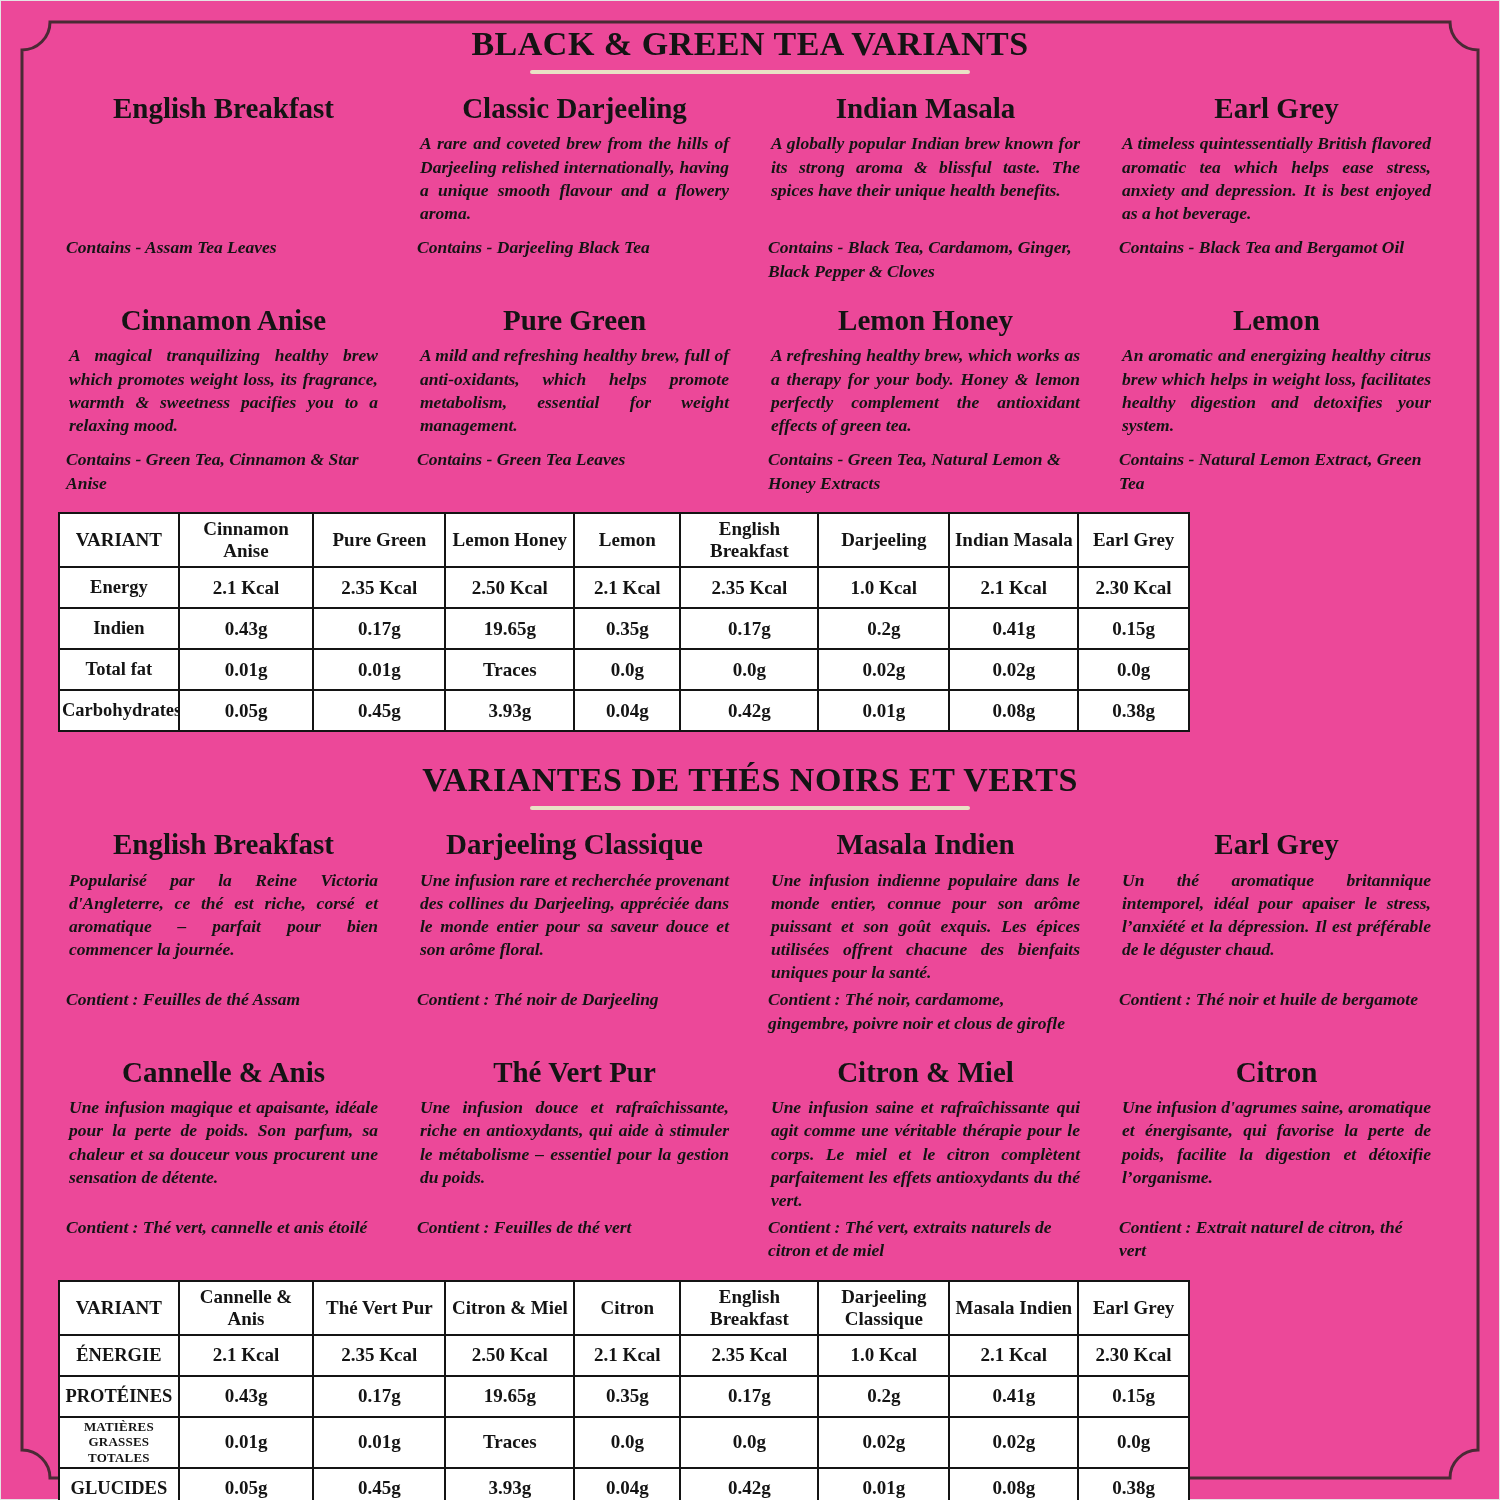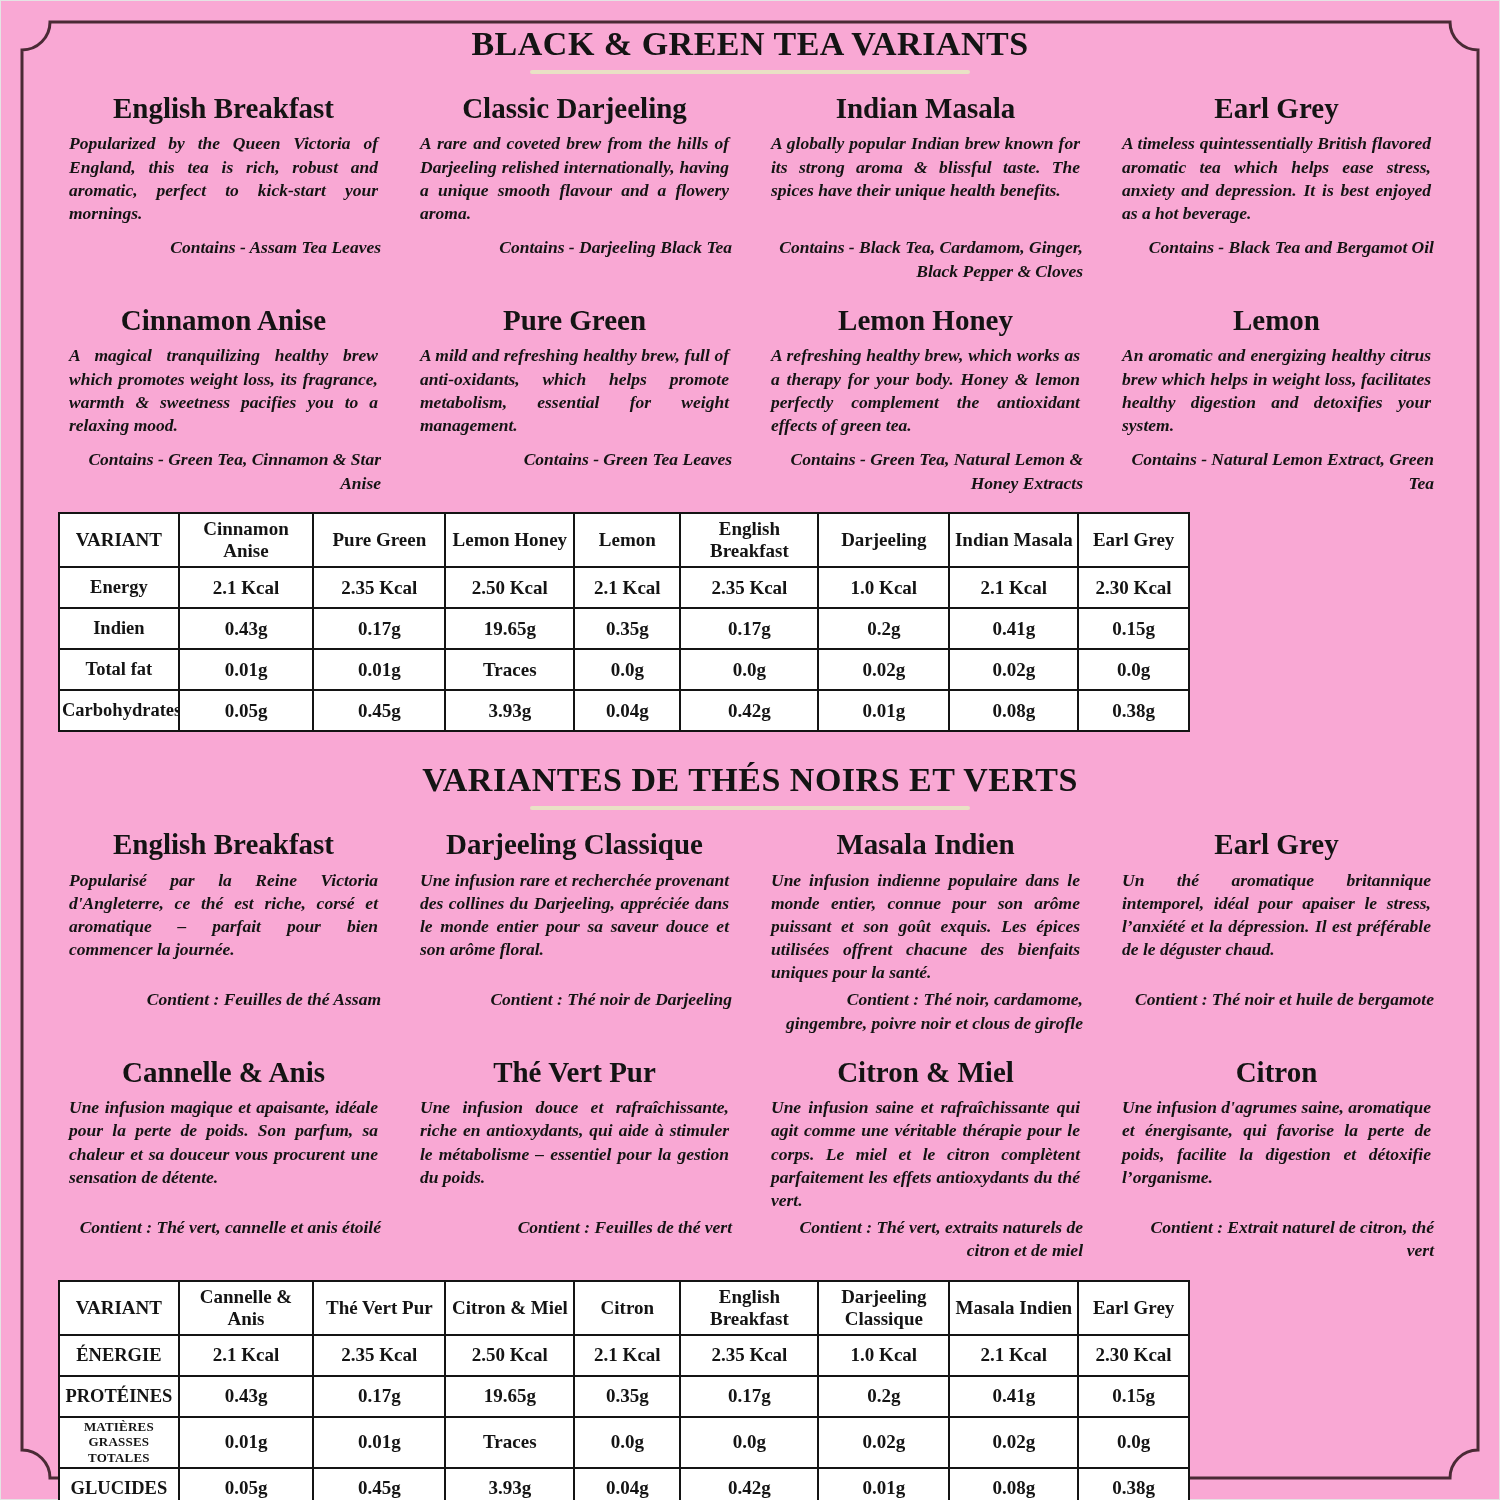--- a/index.html
+++ b/index.html
@@ -1,20 +1,20 @@
 <!DOCTYPE html>
 <html><head>
 <meta charset="utf-8">
 <style>
   html,body{margin:0;padding:0;background:#fff;}
   .page{
     position:relative;
     width:1500px;height:1500px;
     box-sizing:border-box;
-    background:#f9a8d4;
+    background:#ec4899;
     font-family:"Liberation Serif","DejaVu Serif",serif;
     color:#141414;
     overflow:hidden;
     outline:1px solid #e4e4e4;outline-offset:-1px;
   }
   .frame{position:absolute;inset:0;pointer-events:none;}
   .content{position:relative;z-index:1;}
 
   .section-title{
     margin:0;padding-top:24px;
@@ -45,21 +45,21 @@
   .card-desc{
     margin:0;padding:0 3px;
     font-size:17.5px;font-weight:700;font-style:italic;
     line-height:1.32;
     text-align:justify;
   }
   .card-contains{
     margin:auto 0 0 0;height:56px;
     padding-top:4px;
     font-size:17.5px;font-weight:700;font-style:italic;
-    text-align:right;line-height:1.35;
+    text-align:left;line-height:1.35;
   }
 
   .nutri{
     margin:8px 58px 0 58px;
     width:1132px;
     border-collapse:collapse;
     table-layout:fixed;
     background:#fff;
   }
   .nutri th,.nutri td{
@@ -85,21 +85,20 @@
   </svg>
 
   <div class="content">
 
     <section class="section en">
       <h1 class="section-title">BLACK &amp; GREEN TEA VARIANTS</h1>
       <div class="title-rule" style="background: rgb(233, 225, 197);"></div>
       <div class="cards en">
   <article class="card">
     <h2 class="card-name">English Breakfast</h2>
-    <p class="card-desc">Popularized by the Queen Victoria of England, this tea is rich, robust and aromatic, perfect to kick-start your mornings.</p>
     <p class="card-contains">Contains - Assam Tea Leaves</p>
   </article>
 
   <article class="card">
     <h2 class="card-name">Classic Darjeeling</h2>
     <p class="card-desc">A rare and coveted brew from the hills of Darjeeling relished internationally, having a unique smooth flavour and a flowery aroma.</p>
     <p class="card-contains">Contains - Darjeeling Black Tea</p>
   </article>
 
   <article class="card">

